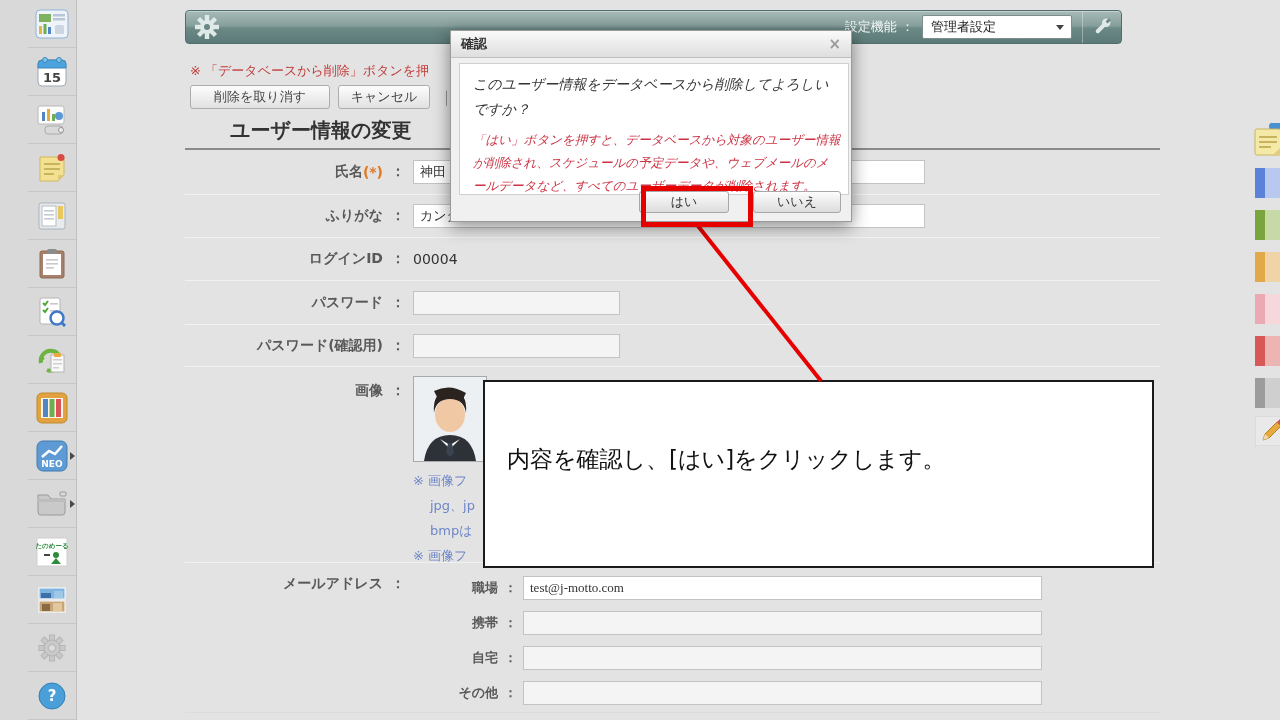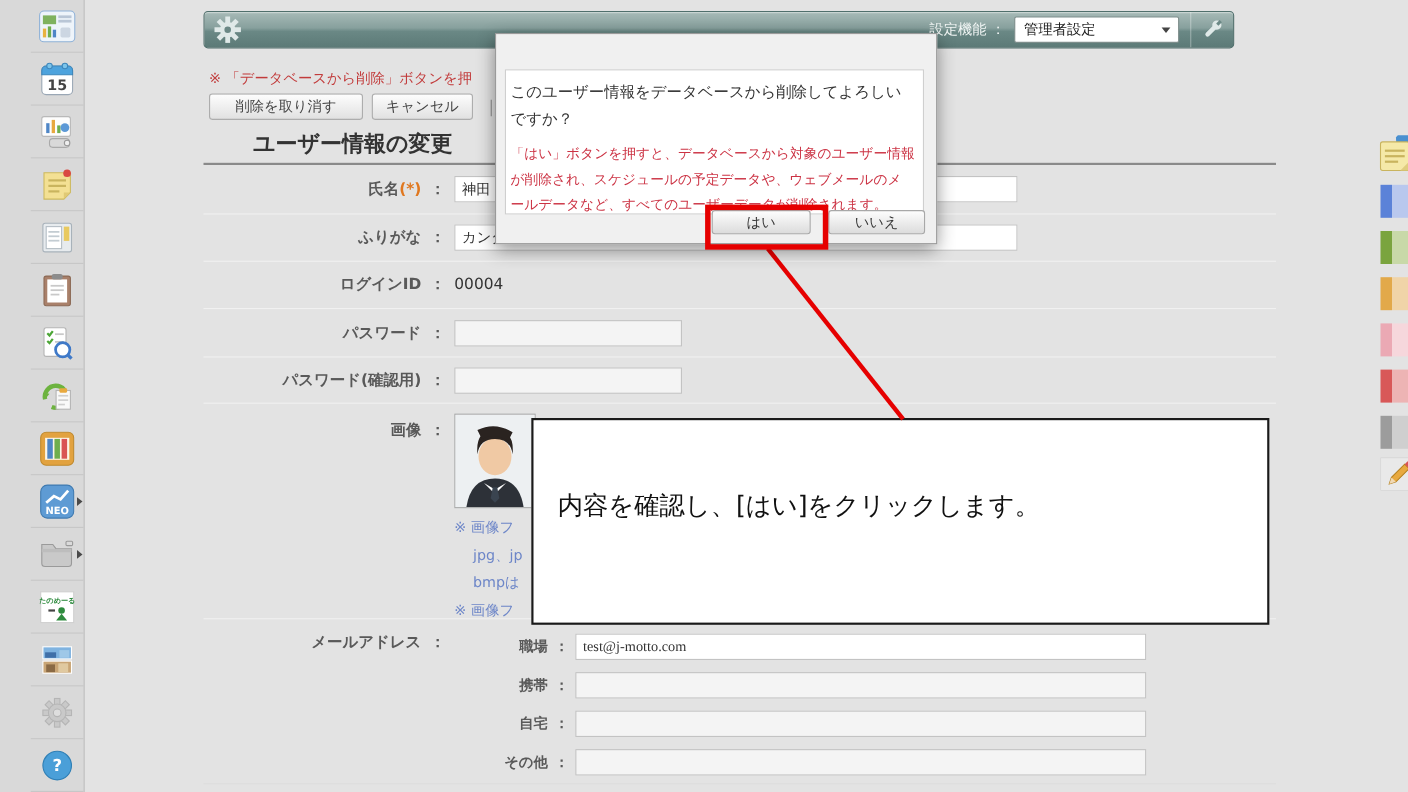--- a/index.html
+++ b/index.html
@@ -64,28 +64,28 @@
   .subinp{margin-left:6px;}
 
   
   .dialog{position:absolute;left:450px;top:30px;width:400px;height:190px;background:#f0f0f0;
           border:1px solid #9a9a9a;box-shadow:0 5px 16px rgba(0,0,0,.45);z-index:50;}
   .dtitlebar{height:26px;background:linear-gradient(#fafafa,#dedede);border-bottom:1px solid #c0c0c0;
           display:flex;align-items:center;padding:0 10px;}
   .dtitle{font-size:13px;font-weight:bold;color:#333;}
   .dclose{margin-left:auto;color:#9a9a9a;font-size:15px;font-weight:bold;cursor:pointer;line-height:1;}
   .dbody{position:absolute;left:8px;top:32px;width:368px;height:122px;background:#fff;
-         border:1px solid #cfcfcf;padding:8px 7px 0 4px;overflow:hidden;}
+         border:1px solid #cfcfcf;padding:8px 7px 0 13px;overflow:hidden;font-style:italic;}
   .dmsg{font-size:14px;color:#333;line-height:25px;}
   .dwarn{font-size:12.5px;color:#cc3344;line-height:23px;margin-top:6px;}
   .dbtns{position:absolute;right:10px;bottom:8px;display:flex;}
   .dbtn{width:90px;height:22px;background:linear-gradient(#fdfdfd,#dcdcdc);border:1px solid #a8a8a8;
         border-radius:3px;font-size:13px;color:#333;display:flex;align-items:center;
         justify-content:center;cursor:pointer;font-family:inherit;}
-  .dbtn + .dbtn{margin-left:16px;width:88px;}
+  .dbtn + .dbtn{margin-left:24px;width:88px;}
 
   
   .hlbox{position:absolute;left:641px;top:186px;width:102px;height:31px;border:5px solid #e60000;z-index:60;}
   .annsvg{position:absolute;left:0;top:0;width:1280px;height:720px;z-index:40;pointer-events:none;}
   .callout{position:absolute;left:483px;top:380px;width:667px;height:184px;background:#fff;
            border:2px solid #1a1a1a;z-index:30;}
   .callout span{position:absolute;left:22px;top:62px;font-size:23px;color:#111;}
 
   
   .rtab{position:absolute;left:1255px;width:34px;height:30px;z-index:6;cursor:pointer;}
@@ -448,20 +448,24 @@
 
   <svg class="annsvg">
     <line x1="698" y1="226" x2="821" y2="381" stroke="#e60000" stroke-width="4"></line>
   </svg>
 
   <div class="callout">
     <span>内容を確認し、[はい]をクリックします。</span>
   </div>
 
   <div class="dialog">
+    <div class="dtitlebar">
+      <span class="dtitle">確認</span>
+      <span class="dclose">×</span>
+    </div>
     <div class="dbody">
       <div class="dmsg">このユーザー情報をデータベースから削除してよろしいですか？</div>
       <div class="dwarn">「はい」ボタンを押すと、データベースから対象のユーザー情報が削除され、スケジュールの予定データや、ウェブメールのメールデータなど、すべてのユーザーデータが削除されます。</div>
     </div>
     <div class="dbtns">
       <button class="dbtn">はい</button>
       <button class="dbtn">いいえ</button>
     </div>
   </div>
 

